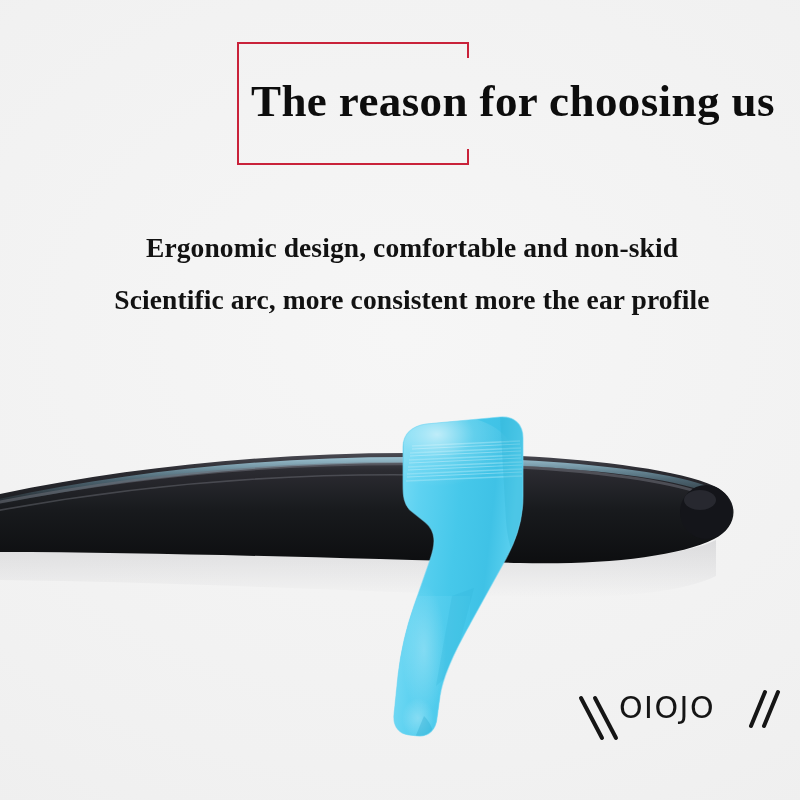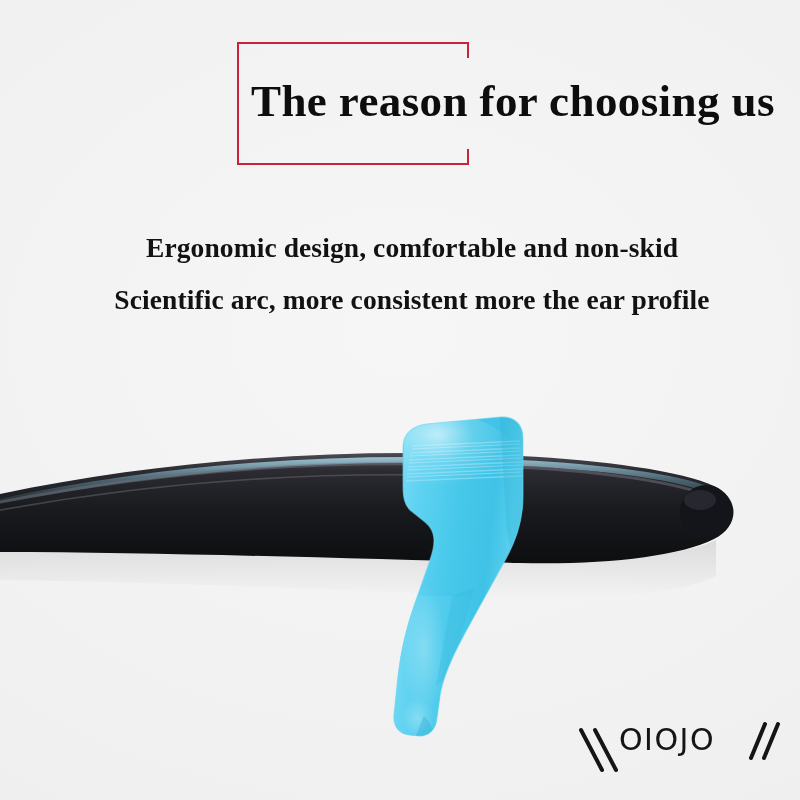--- a/index.html
+++ b/index.html
@@ -112,21 +112,21 @@
   #product-svg {
     display: block;
     width: 800px;
     height: 380px;
   }
 
   
   #brand-watermark {
     position: absolute;
     left: 575px;
-    top: 712px;
+    top: 680px;
     width: 215px;
     height: 70px;
   }
   #brand-watermark svg {
     display: block;
     width: 215px;
     height: 70px;
   }
   #brand-wordmark {
     position: absolute;

